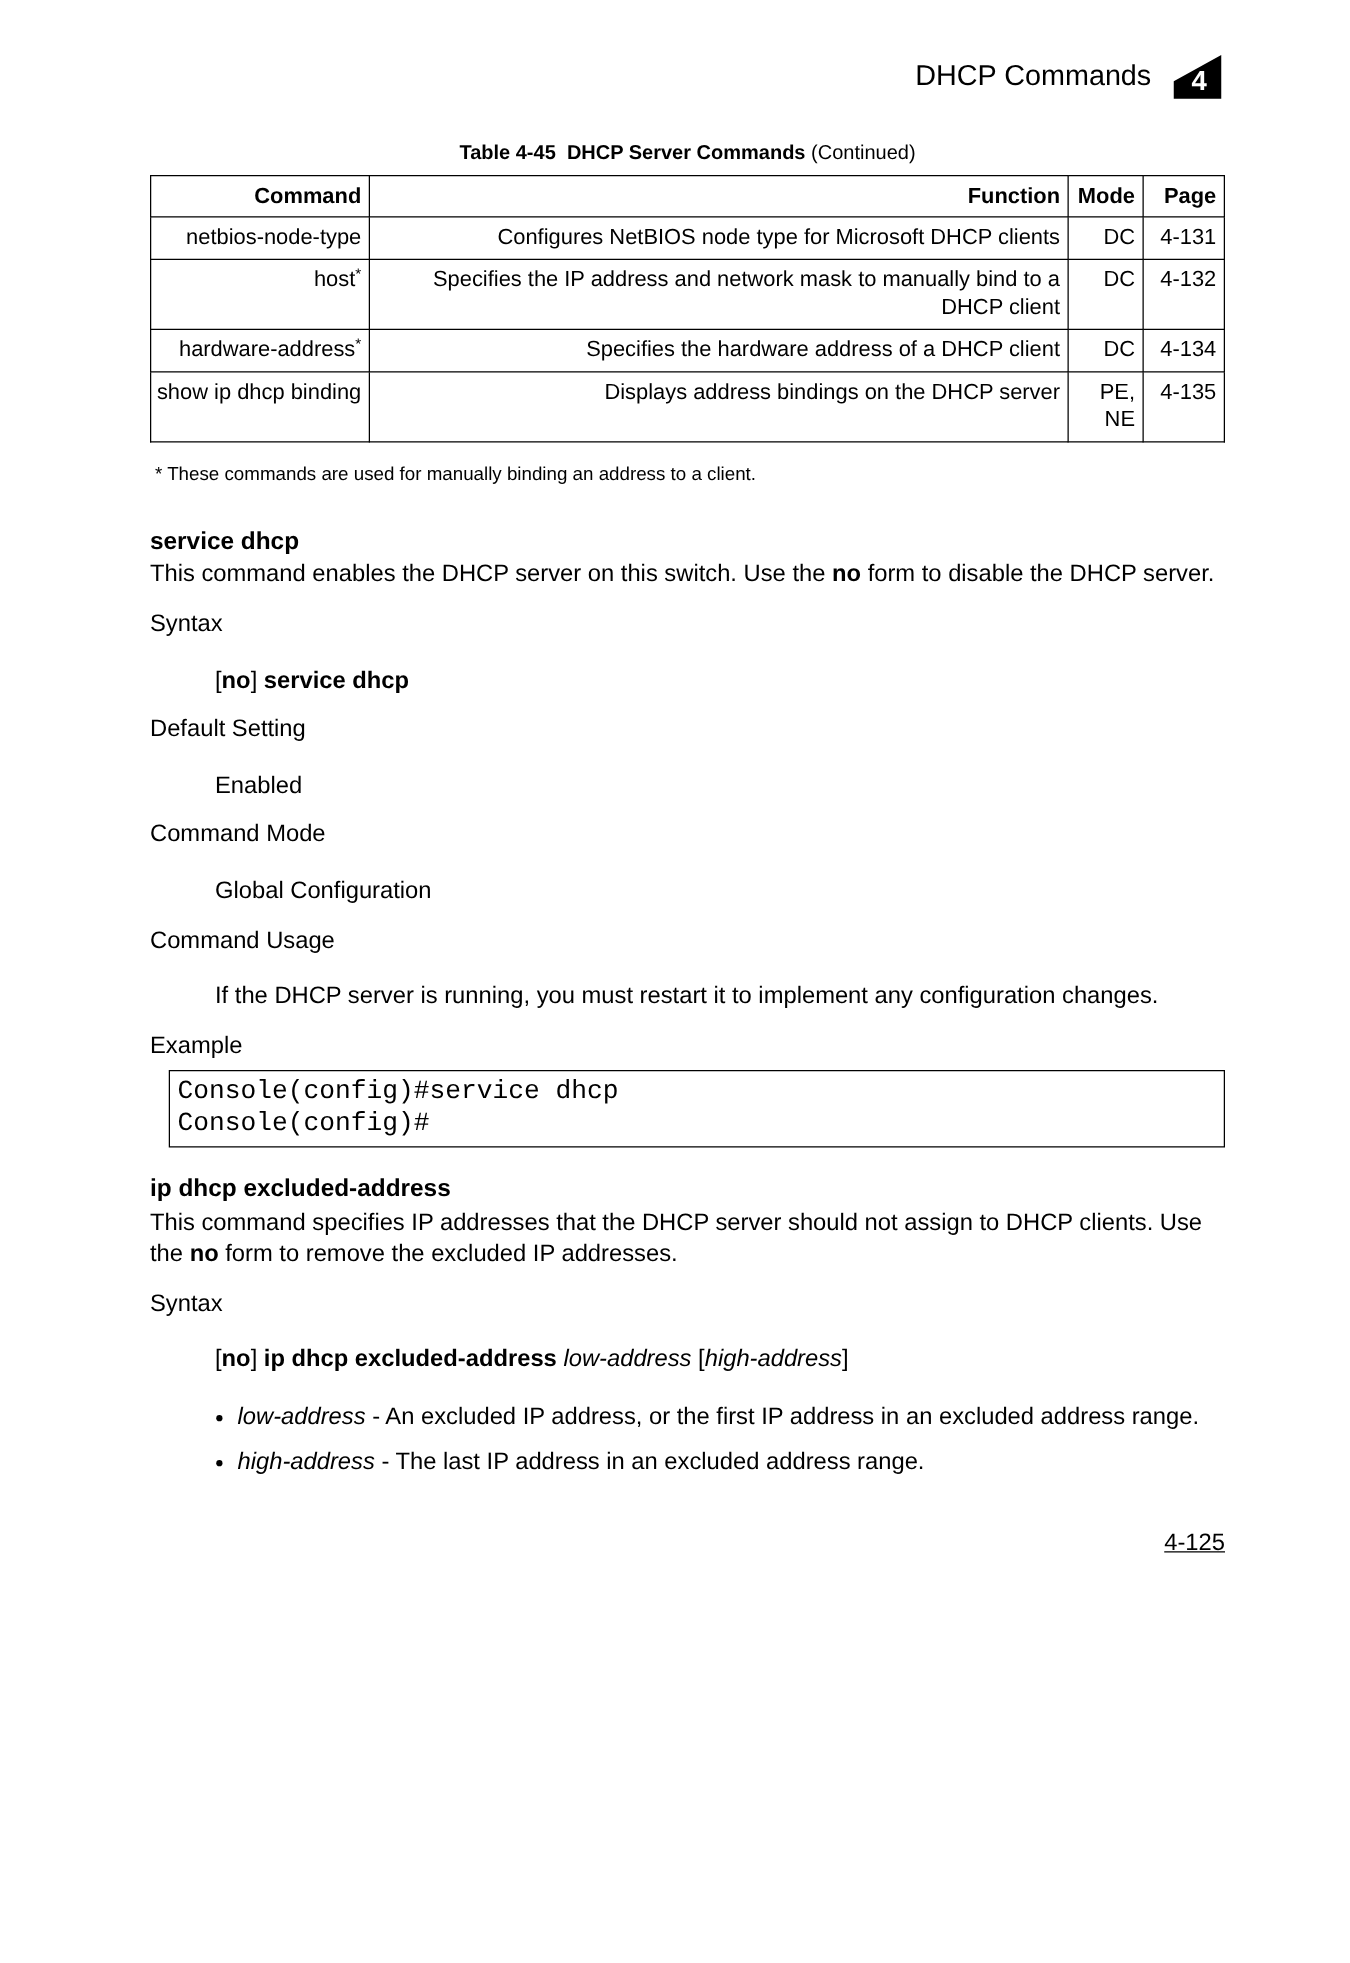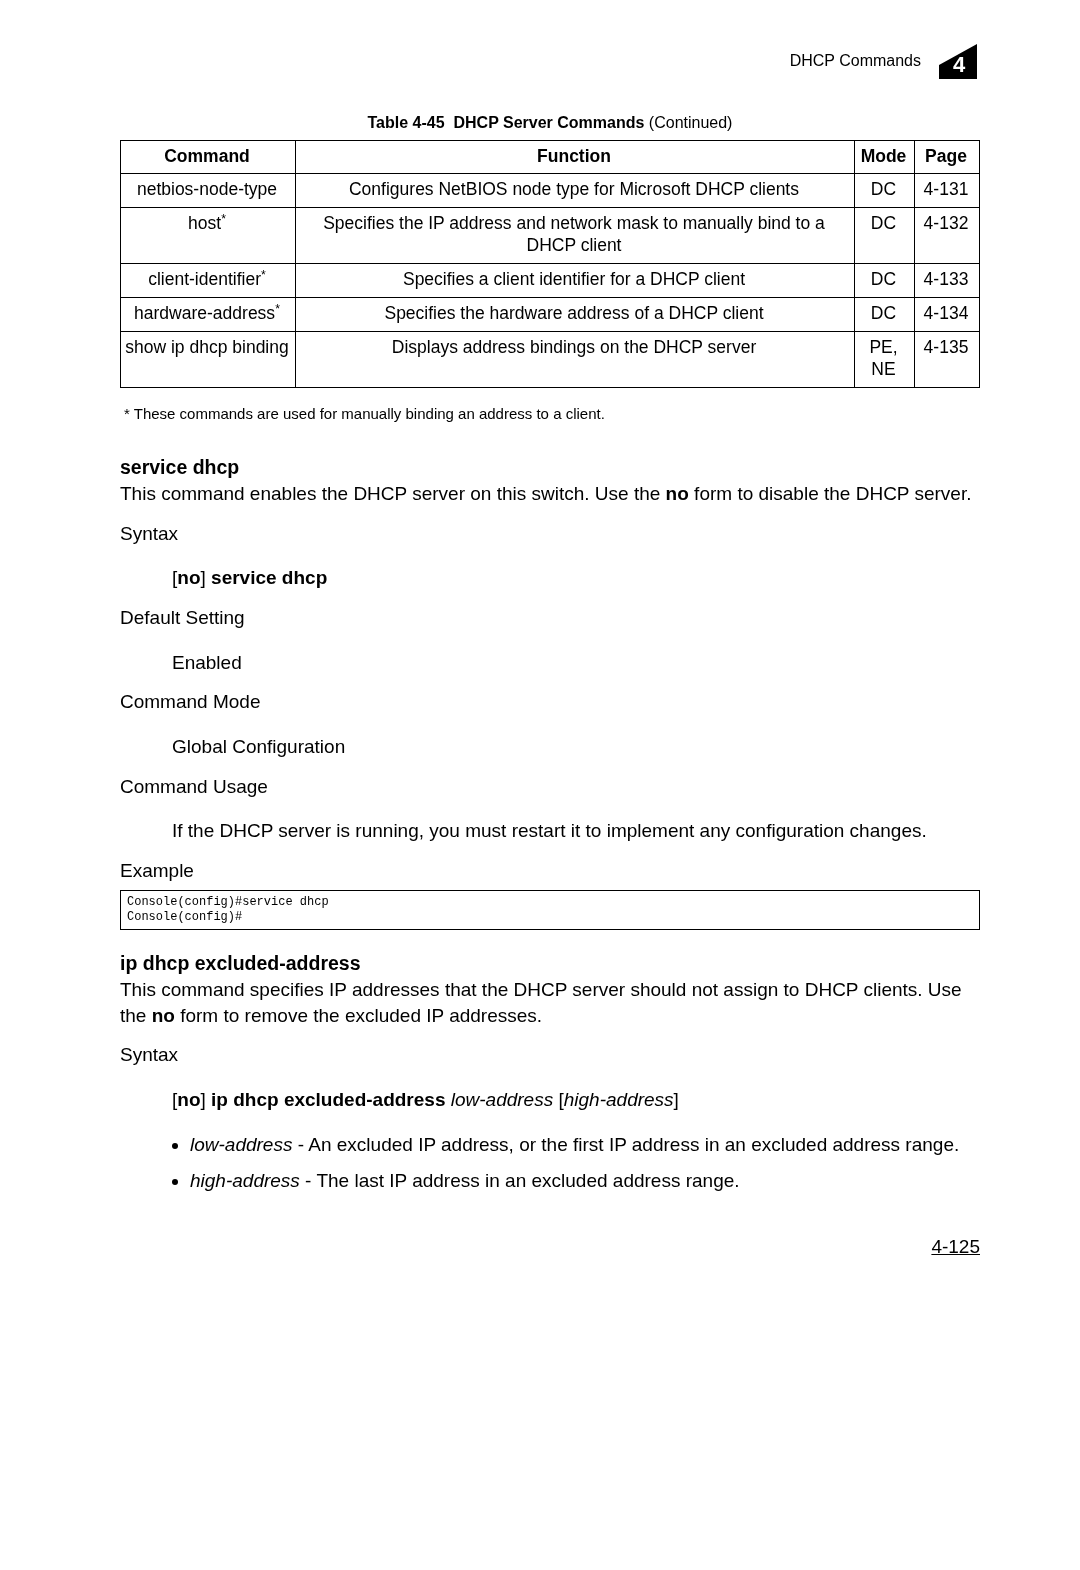--- a/index.html
+++ b/index.html
@@ -12,21 +12,21 @@
     box-sizing: border-box;
     line-height: 1.35;
   }
   .header-row {
     display: flex;
     justify-content: flex-end;
     align-items: center;
     gap: 15px;
     margin-bottom: 30px;
   }
-  .header-title { font-size: 16px; }
+  .header-title { font-size: 23px; }
   .chapter-badge {
     width: 44px; height: 42px;
     position: relative;
   }
   .chapter-badge svg { width: 44px; height: 42px; display:block; }
   .chapter-num {
     position:absolute; top:50%; left:50%;
     transform:translate(-40%,-38%);
     font-weight:bold; font-size:22px; color:#fff;
   }
@@ -38,42 +38,42 @@
   .table-caption b { font-weight:bold; }
   table {
     width: 100%;
     border-collapse: collapse;
     font-size: 17.5px;
   }
   th, td {
     border: 1px solid #000;
     padding: 5px 6px 6px 4px;
     vertical-align: top;
-    text-align: center;
+    text-align: right;
     line-height: 1.25;
   }
   th { font-weight: bold; }
   col.cmd { width: 175px; }
   col.mode { width: 60px; }
   col.page { width: 65px; }
   .footnote {
     font-size: 15px;
     margin: 16px 0 30px 4px;
   }
   .section-head { font-weight: bold; margin: 14px 0 1px 0; font-size: 19.5px;}
   .para { margin: 0 0 12px 0; }
   .sub-head { font-weight: normal; margin: 14px 0 2px 0; }
   .indent { margin-left: 52px; margin-bottom: 2px;}
   .code-box {
     border: 1px solid #000;
     font-family: "Courier New", monospace;
-    font-size: 12px;
+    font-size: 21px;
     padding: 4px 6px;
     line-height: 1.25;
-    margin: 6px 0 20px 0;
+    margin: 6px 0 20px 15px;
     white-space: pre;
   }
   ul.param { margin: 20px 0 0 50px; padding-left: 20px; }
   ul.param li { margin-bottom: 10px; }
   .footer-page {
     text-align: right;
     margin-top: 40px;
     font-size: 19px;
     text-decoration: underline;
   }
@@ -117,26 +117,20 @@
         <td>netbios-node-type</td>
         <td>Configures NetBIOS node type for Microsoft DHCP clients</td>
         <td>DC</td>
         <td>4-131</td>
       </tr>
       <tr>
         <td>host<span class="asterisk-sup">*</span></td>
         <td>Specifies the IP address and network mask to manually bind to a DHCP client</td>
         <td>DC</td>
         <td>4-132</td>
-      </tr>
-      <tr>
-        <td>client-identifier<span class="asterisk-sup">*</span></td>
-        <td>Specifies a client identifier for a DHCP client</td>
-        <td>DC</td>
-        <td>4-133</td>
       </tr>
       <tr>
         <td>hardware-address<span class="asterisk-sup">*</span></td>
         <td>Specifies the hardware address of a DHCP client</td>
         <td>DC</td>
         <td>4-134</td>
       </tr>
       <tr>
         <td>show ip dhcp binding</td>
         <td>Displays address bindings on the DHCP server</td>

